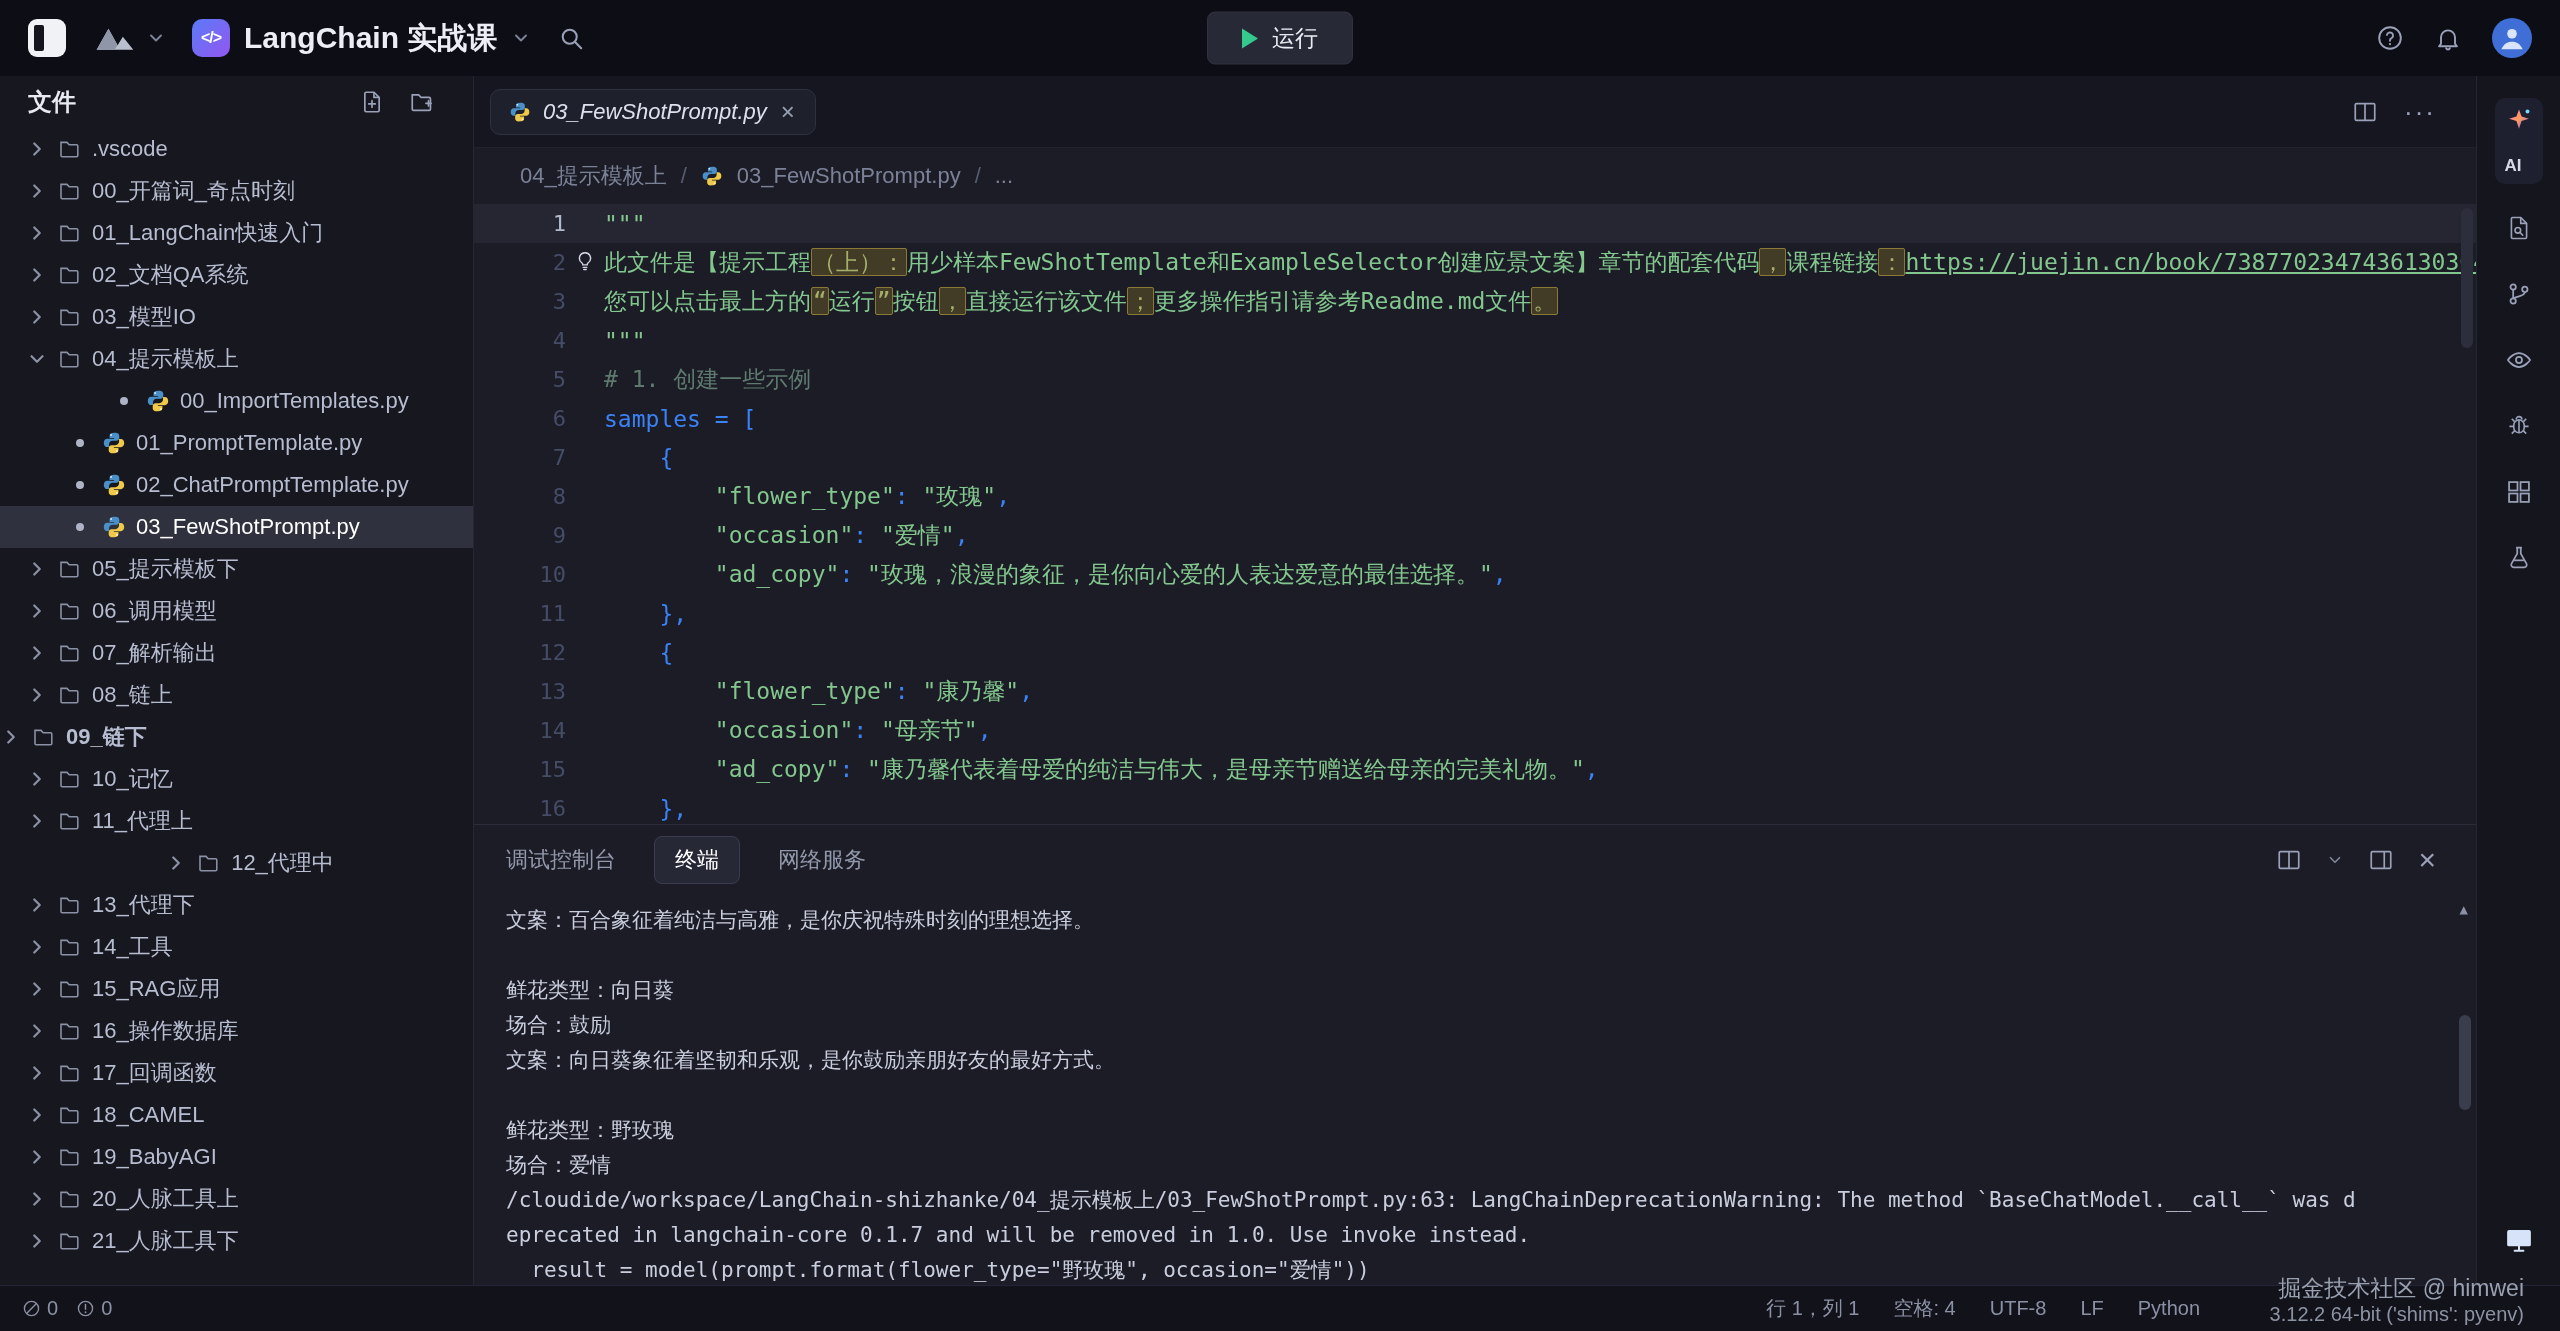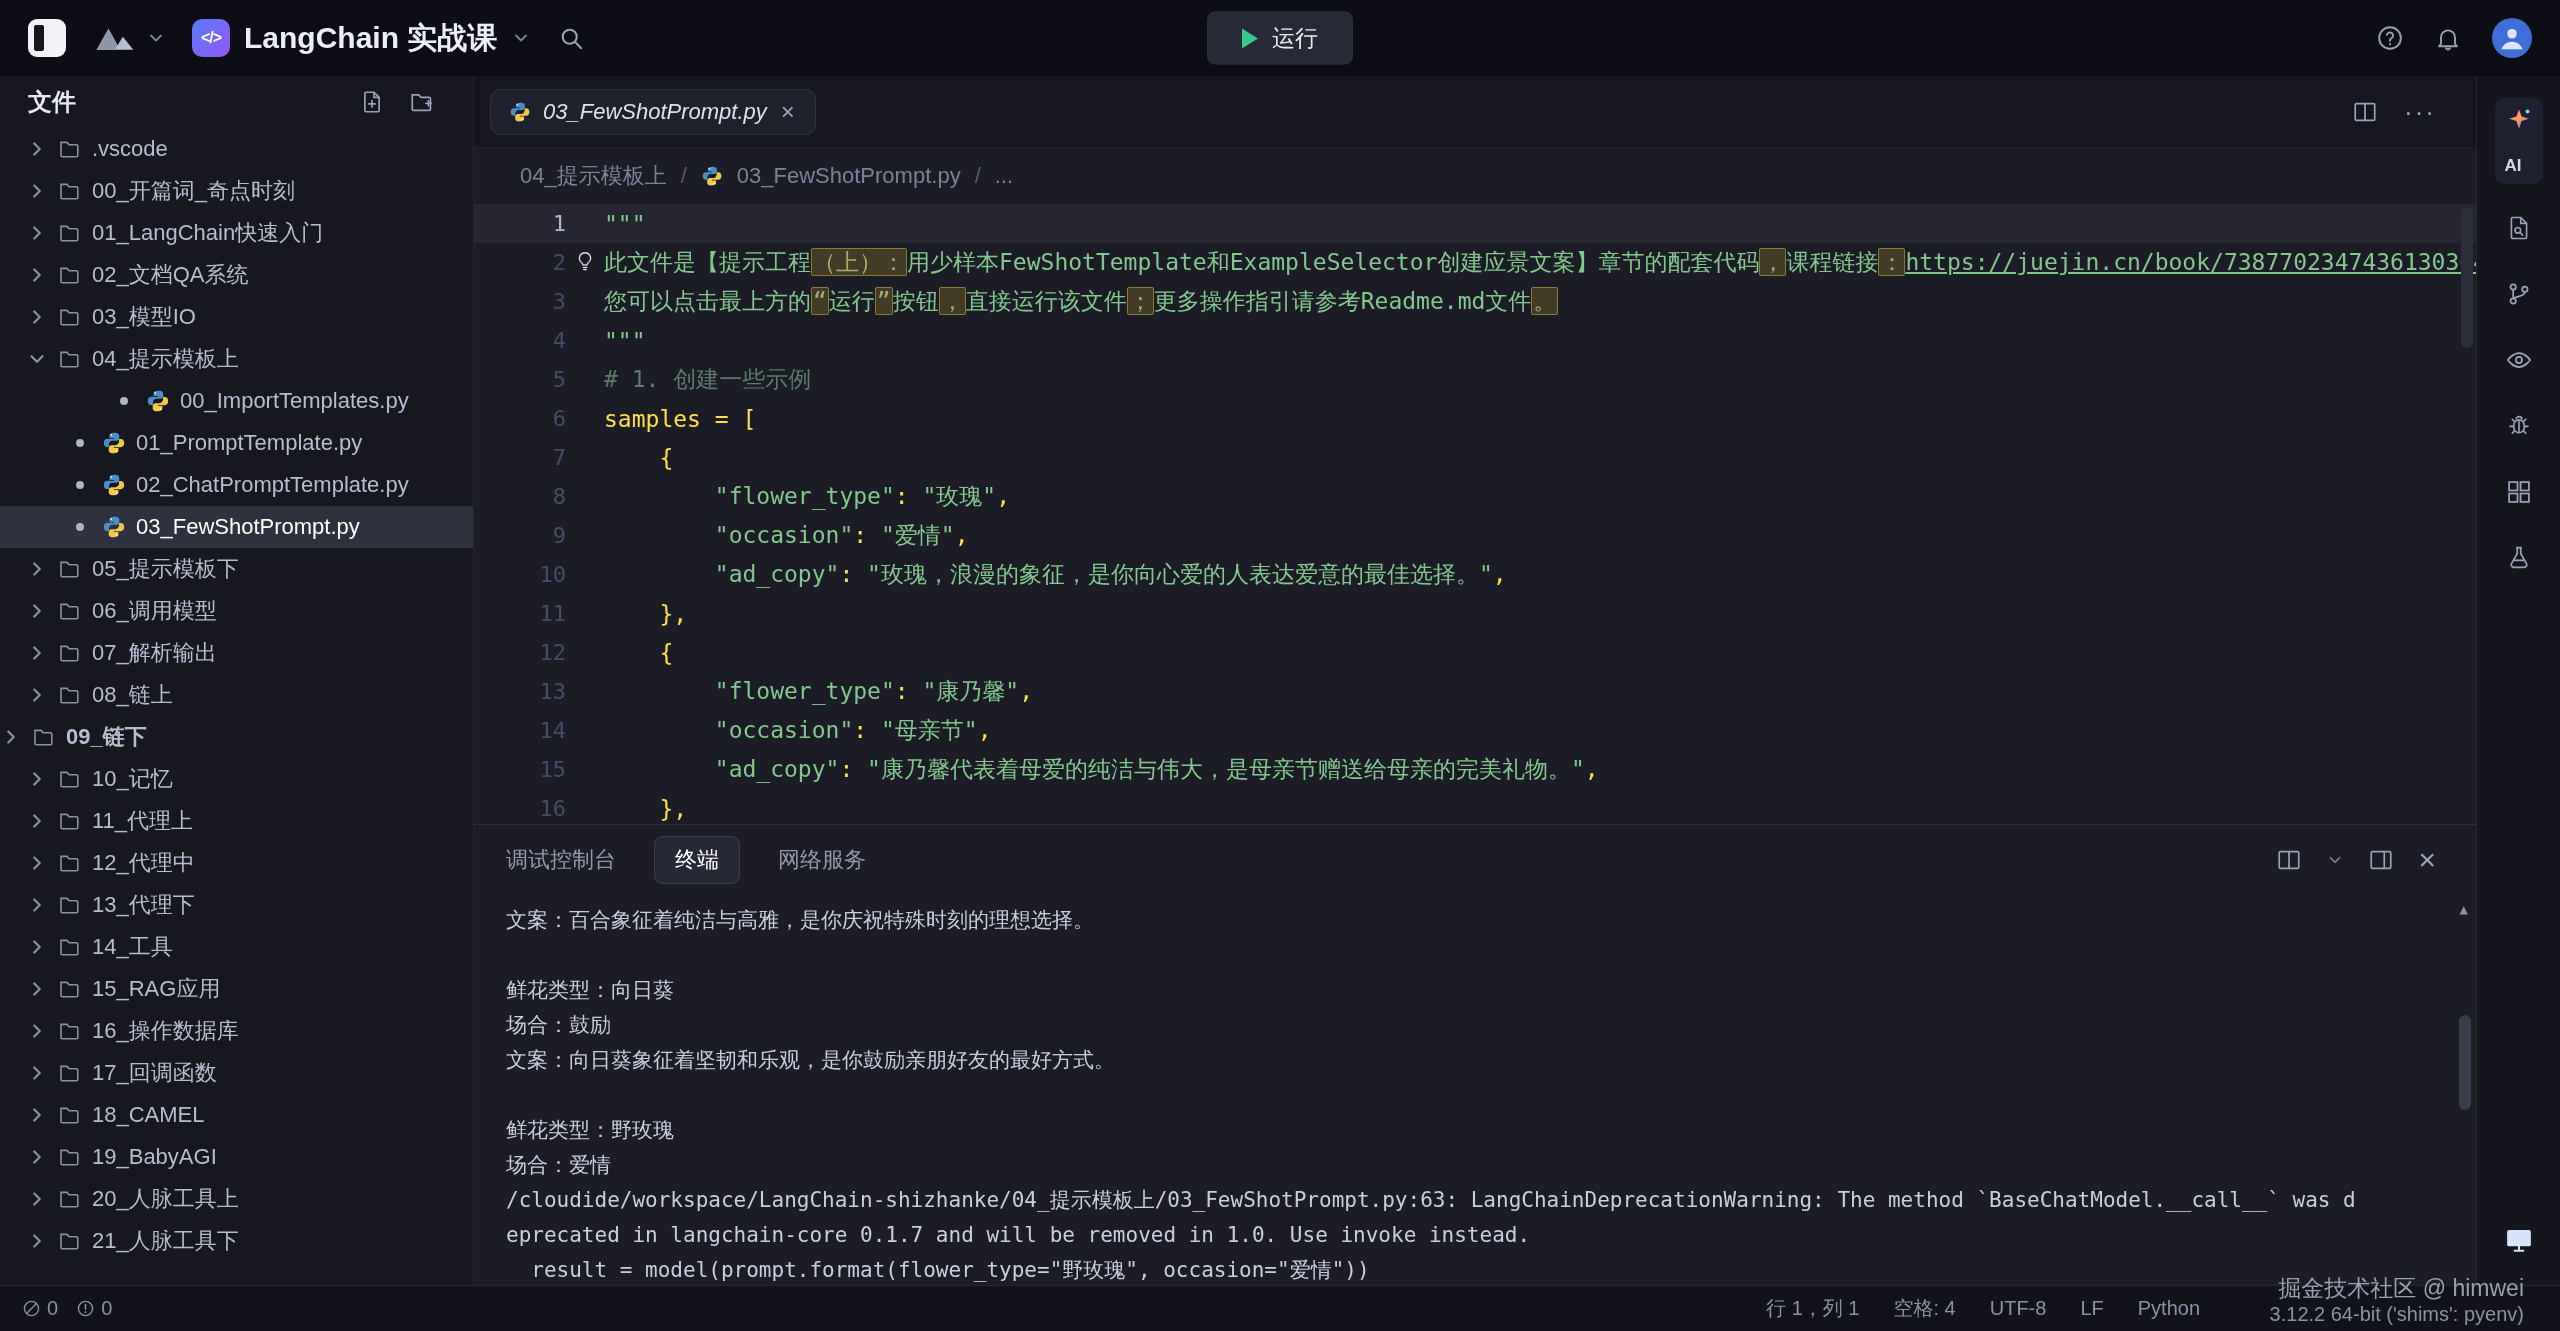--- a/index.html
+++ b/index.html
@@ -68,21 +68,21 @@
   .code{flex:none;height:620px;position:relative;overflow:hidden;background:#1b1c26;font-family:"DejaVu Sans Mono","Liberation Mono",monospace;font-size:23px}
   .code-line{height:39px;display:flex;align-items:center;position:relative;white-space:pre;overflow:hidden}
   .code-line.current{background:rgba(215,222,255,.055)}
   .ln{flex:none;width:92px;text-align:right;color:#454c66;font-size:22px}
   .code-line.current .ln{color:#b2b8cc}
   .lc{margin-left:38px}
   .tok-str{color:#83c78e}
   .tok-link{color:#83c78e;text-decoration:underline}
   .tok-box{color:#a7b06a;background:rgba(150,128,40,.32);border:1px solid #8a7a35;border-radius:2px;padding:0 1px}
   .tok-comment{color:#5e7a6e}
-  .tok-plain{color:#fde047}
+  .tok-plain{color:#3b82f6}
   .bulb{position:absolute;left:100px;top:7px;display:inline-flex}
   .bulb svg{width:22px;height:22px}
   .code-scrollbar{position:absolute;right:3px;top:4px;width:12px;height:140px;background:#2c2e3c;border-radius:6px}
 
   
   .panel{flex:1;display:flex;flex-direction:column;border-top:1px solid #2a2c3a;background:#1b1c26;min-height:0}
   .panel-header{flex:none;height:70px;display:flex;align-items:center;gap:38px;padding:0 40px 0 32px}
   .panel-tab{font-size:22px;color:#9298ab;cursor:pointer;padding:8px 0}
   .panel-tab.active{color:#fff;background:#262836;border:1px solid #3a3d4f;border-radius:8px;padding:8px 20px}
   .panel-actions{margin-left:auto;display:flex;align-items:center;gap:24px;color:#9aa1b8}
@@ -410,21 +410,21 @@
                 <path d="M6 4l4 4-4 4" fill="none" stroke="currentColor" stroke-width="1.6" stroke-linecap="round" stroke-linejoin="round"></path>
               </svg>
             </span>
             <span class="ticon">
               <svg viewBox="0 0 20 20">
                 <path d="M2.5 4.5h5l1.8 2h6.2a1 1 0 0 1 1 1v8a1 1 0 0 1-1 1h-12a1 1 0 0 1-1-1z" fill="none" stroke="currentColor" stroke-width="1.3"></path>
               </svg>
             </span>
             <span class="tlabel">11_代理上</span>
           </div>
-          <div class="tree-row" style="padding-left: 26px;">
+          <div class="tree-row" style="padding-left: 26px; justify-content: center;">
             <span class="twisty">
               <svg viewBox="0 0 16 16">
                 <path d="M6 4l4 4-4 4" fill="none" stroke="currentColor" stroke-width="1.6" stroke-linecap="round" stroke-linejoin="round"></path>
               </svg>
             </span>
             <span class="ticon">
               <svg viewBox="0 0 20 20">
                 <path d="M2.5 4.5h5l1.8 2h6.2a1 1 0 0 1 1 1v8a1 1 0 0 1-1 1h-12a1 1 0 0 1-1-1z" fill="none" stroke="currentColor" stroke-width="1.3"></path>
               </svg>
             </span>

